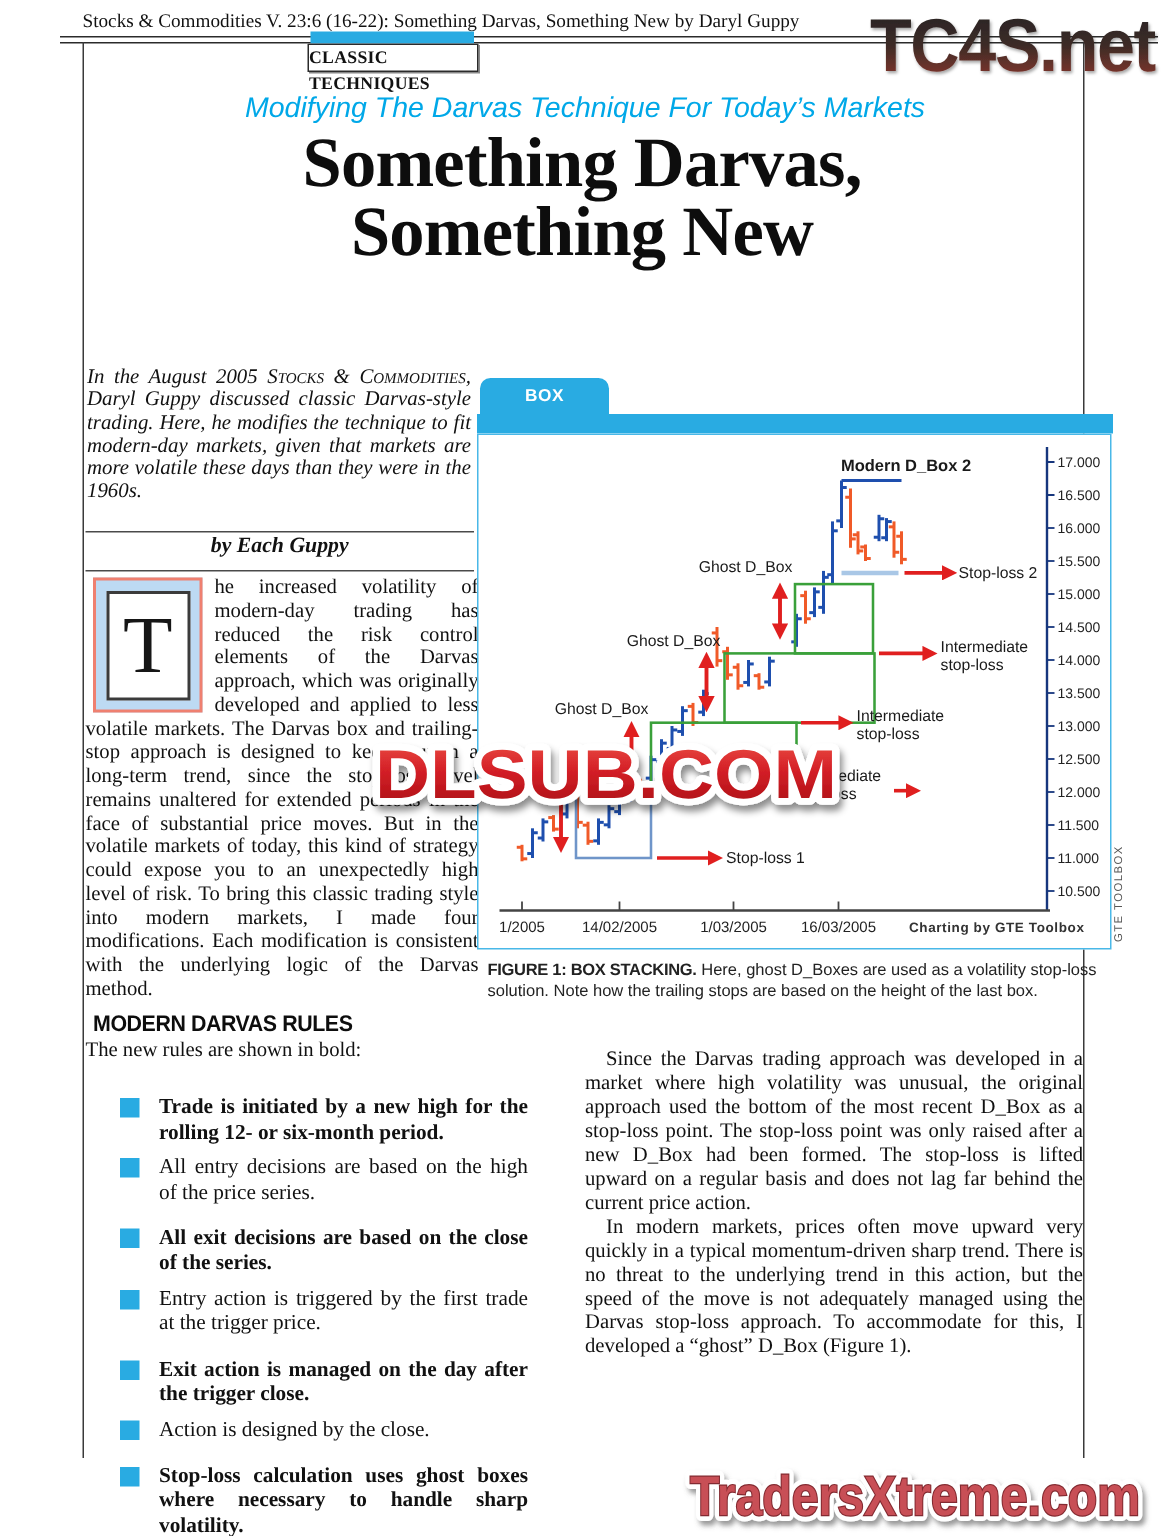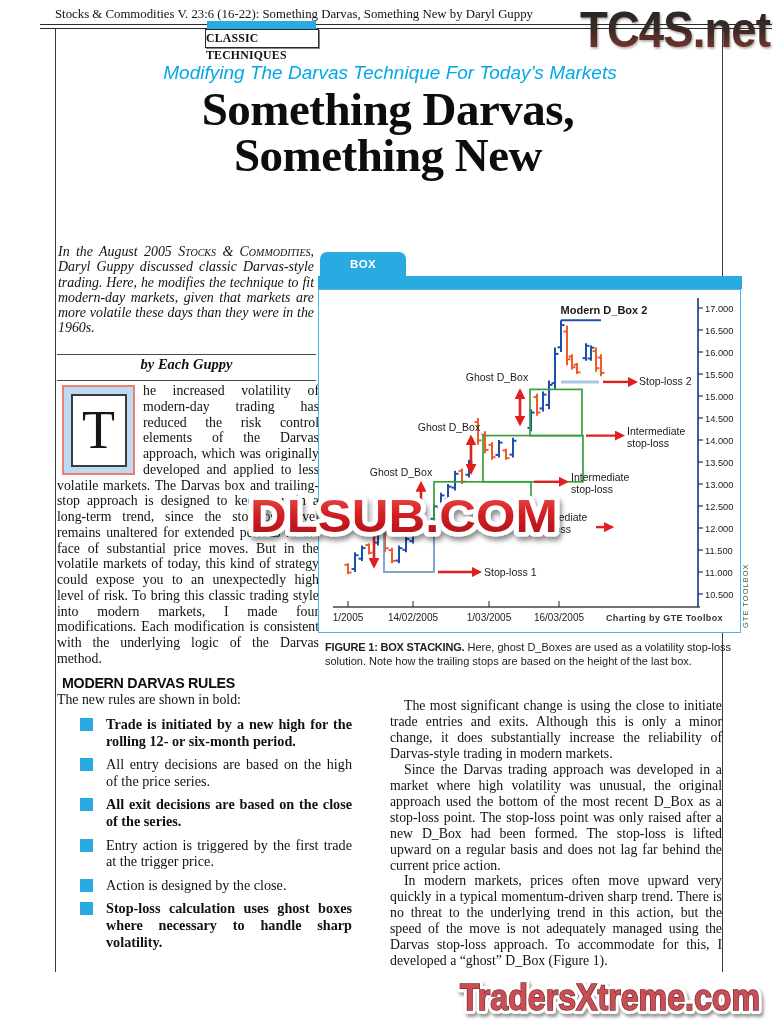--- a/index.html
+++ b/index.html
@@ -58,21 +58,21 @@
   }
 
   #rules-head {
     left:62px; top:674px; font-family:"Liberation Sans", sans-serif;
     font-weight:bold; font-size:15px; letter-spacing:-0.3px;
     transform:scaleX(.95); transform-origin:left center; color:#0d0d0d;
   }
   #rules-intro { left:57px; top:692px; font-size:13.8px; }
   #rules-list { left:62px; top:716px; width:292px; }
   .rule-item { display:flex; margin-bottom:7px; font-size:14.2px; line-height:16.6px; text-align:justify; }
-  .rule-item.bold { font-weight:bold; }
+  .rule-item.bold { font-weight:bold;margin-top:14px; }
   .sq { flex:0 0 13px; width:13px; height:13px; background:#29abe2; margin:2px 0 0 18px; }
   .rule-text { margin-left:13px; width:246px; }
 
   #right-col { left:390px; top:698px; width:332px; font-size:13.8px; line-height:15.95px; text-align:justify; }
   #right-col p { text-indent:14px; }
 
   #chart-tab {
     left:320px; top:252px; width:86px; height:24px; background:#29abe2;
     border-radius:7px 7px 0 0; color:#fff; text-align:center;
     font-family:"Liberation Sans", sans-serif; font-weight:bold;
@@ -144,32 +144,35 @@
         <div class="rule-text">All entry decisions are based on the high of the price series.</div>
       </div>
       <div class="rule-item bold">
         <div class="sq"></div>
         <div class="rule-text">All exit decisions are based on the close of the series.</div>
       </div>
       <div class="rule-item">
         <div class="sq"></div>
         <div class="rule-text">Entry action is triggered by the first trade at the trigger price.</div>
       </div>
+      <div class="rule-item bold">
+        <div class="sq"></div>
+        <div class="rule-text">Exit action is managed on the day after the trigger close.</div>
+      </div>
       <div class="rule-item">
         <div class="sq"></div>
         <div class="rule-text">Action is designed by the close.</div>
       </div>
       <div class="rule-item bold">
         <div class="sq"></div>
         <div class="rule-text">Stop-loss calculation uses ghost boxes where necessary to handle sharp volatility.</div>
       </div>
     </div>
 
   <div class="abs" id="right-col">
-    <p>The most significant change is using the close to initiate trade entries and exits. Although this is only a minor change, it does substantially increase the reliability of Darvas-style trading in modern markets.</p>
     <p>Since the Darvas trading approach was developed in a market where high volatility was unusual, the original approach used the bottom of the most recent D_Box as a stop-loss point. The stop-loss point was only raised after a new D_Box had been formed. The stop-loss is lifted upward on a regular basis and does not lag far behind the current price action.</p>
     <p>In modern markets, prices often move upward very quickly in a typical momentum-driven sharp trend. There is no threat to the underlying trend in this action, but the speed of the move is not adequately managed using the Darvas stop-loss approach. To accommodate for this, I developed a “ghost” D_Box (Figure 1).</p>
   </div>
 
   <div class="abs" id="chart-tab">BOX STACKING</div>
   <div class="abs" id="chart-bar"></div>
   <div class="abs" id="chart-box">
     <svg id="chart-svg" width="421" height="342" viewBox="0 0 421 342">
       <defs>
         <marker id="arr" viewBox="0 0 10 10" refX="7" refY="5" markerWidth="4.2" markerHeight="4.2" orient="auto-start-reverse">

